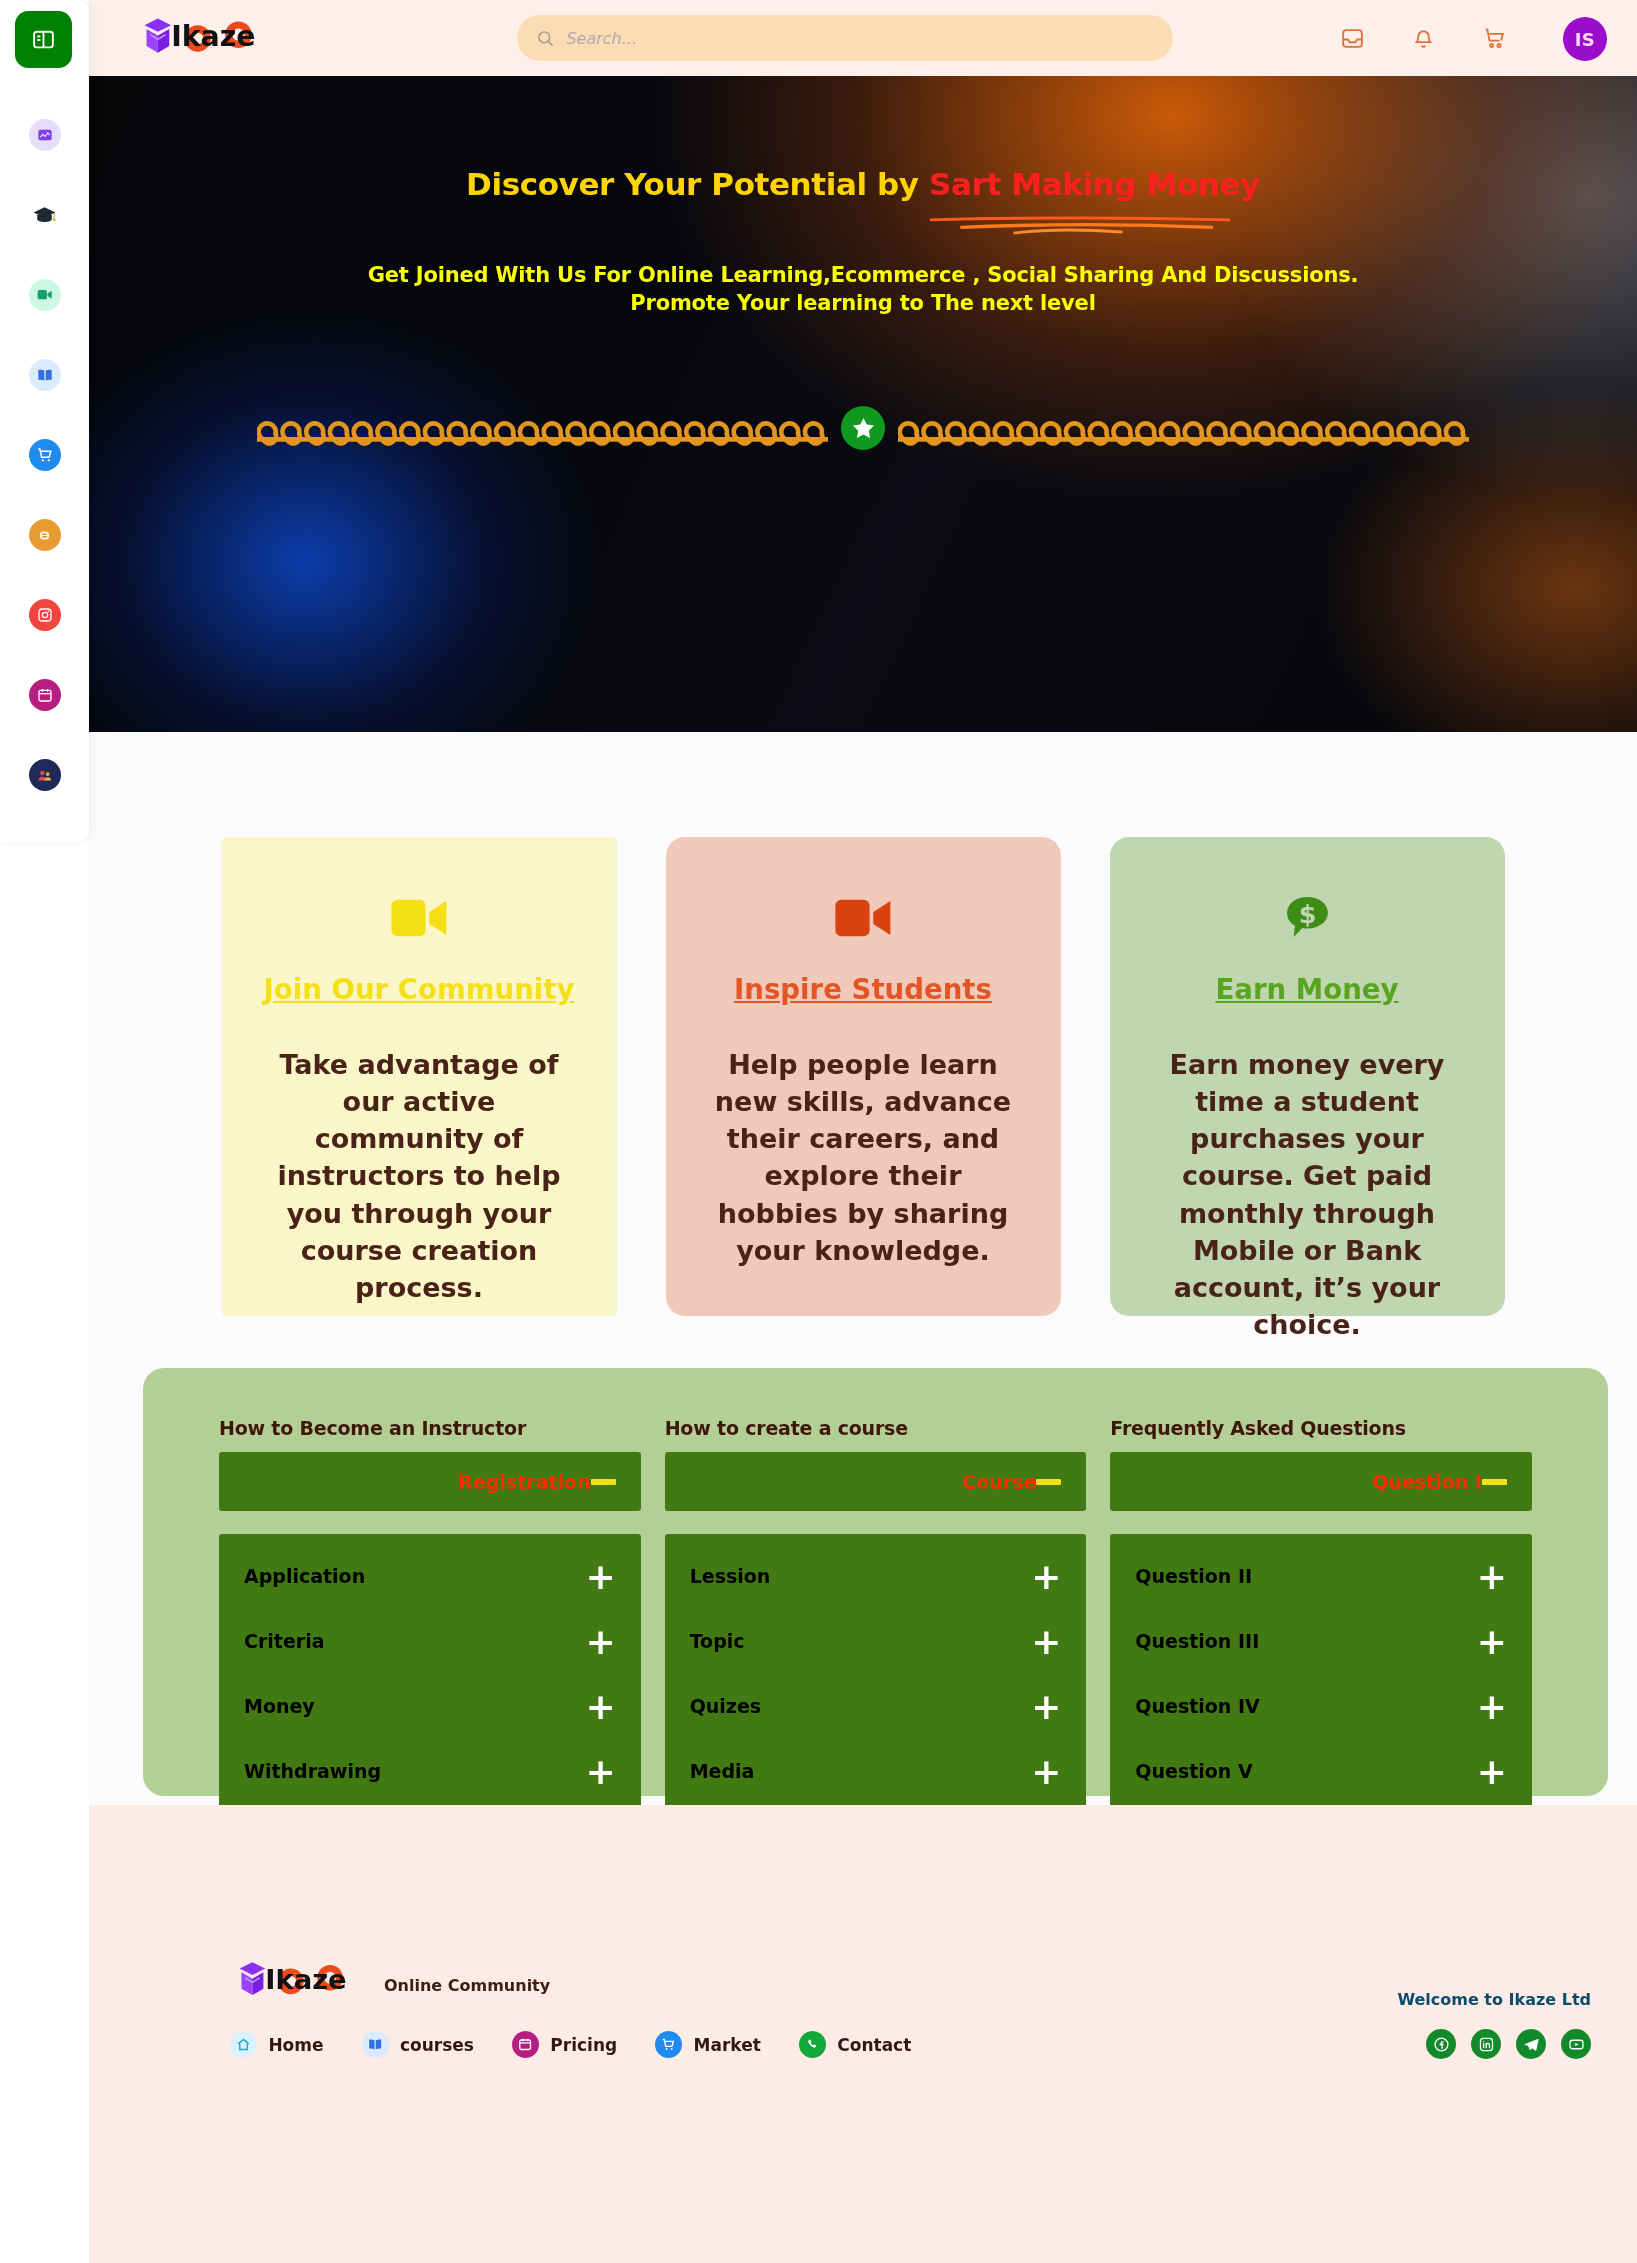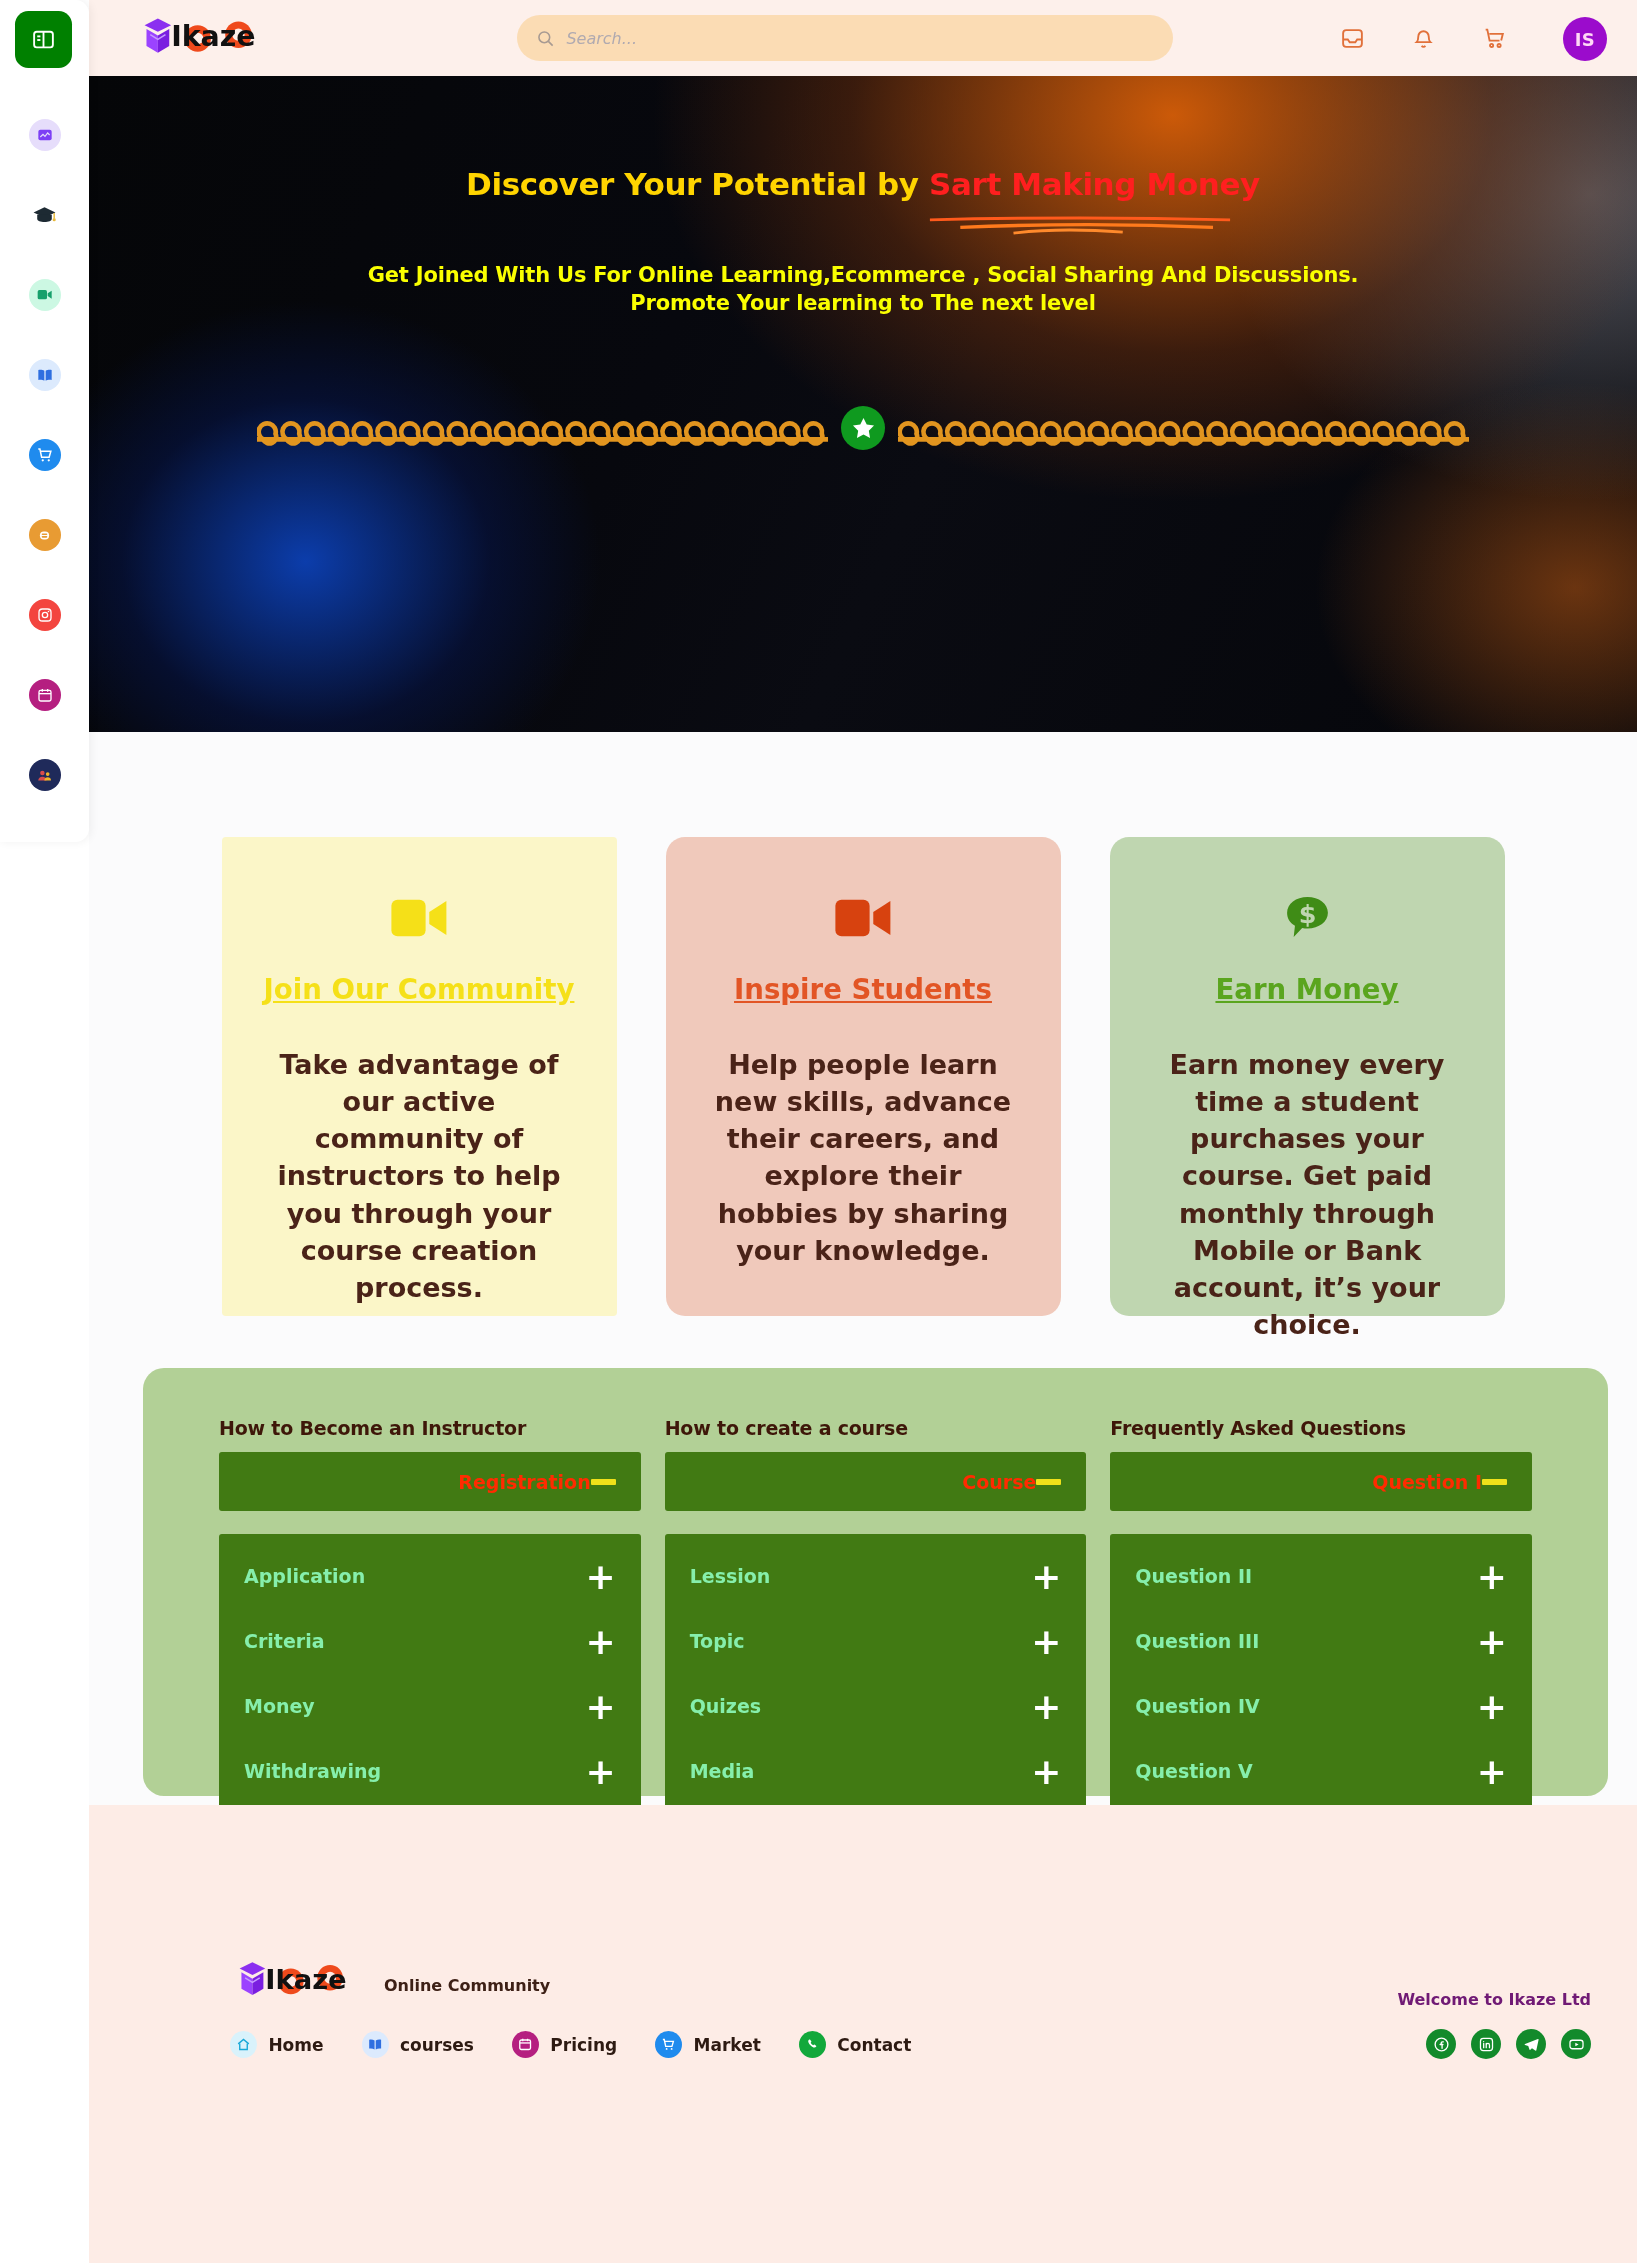--- a/index.html
+++ b/index.html
@@ -183,21 +183,21 @@
   }
   .faq-list {
     background: #417a13; border-radius: 2.9px;
     padding: 9.5px 25px 13.3px;
   }
   .faq-row {
     height: 65px;
     display: flex; align-items: center; justify-content: space-between;
     cursor: pointer;
   }
-  .faq-row-label { color: #86efac; font-size: 19px; font-weight: bold; }
+  .faq-row-label { color: #000000; font-size: 19px; font-weight: bold; }
   .faq-sign-plus {
     color: #ffffff; font-size: 36px; font-weight: bold; line-height: 0.6;
   }
 
   
   #footer {
     position: absolute; left: 89px; top: 1805px; right: 0; bottom: 0;
     background: #fdece6;
   }
   #footer-logo { position: absolute; left: 143px; top: 149px; width: 124px; height: 53px; }
@@ -211,21 +211,21 @@
   }
   .fnav { display: flex; align-items: center; gap: 11.4px; cursor: pointer; }
   .fnav-label { font-size: 17px; font-weight: bold; color: #2d1a12; }
   .fnav-badge {
     width: 27px; height: 27px; border-radius: 50%;
     display: flex; align-items: center; justify-content: center;
     font-size: 13.3px;
   }
   #footer-welcome {
     position: absolute; right: 46px; top: 185px;
-    font-size: 16px; font-weight: bold; color: #701a75;
+    font-size: 16px; font-weight: bold; color: #0c4a6e;
   }
   #footer-social {
     position: absolute; right: 46px; top: 224px;
     display: flex; gap: 15px;
   }
   .soc {
     width: 30px; height: 30px; border-radius: 50%;
     background: #128a2b;
     display: flex; align-items: center; justify-content: center;
     cursor: pointer;

